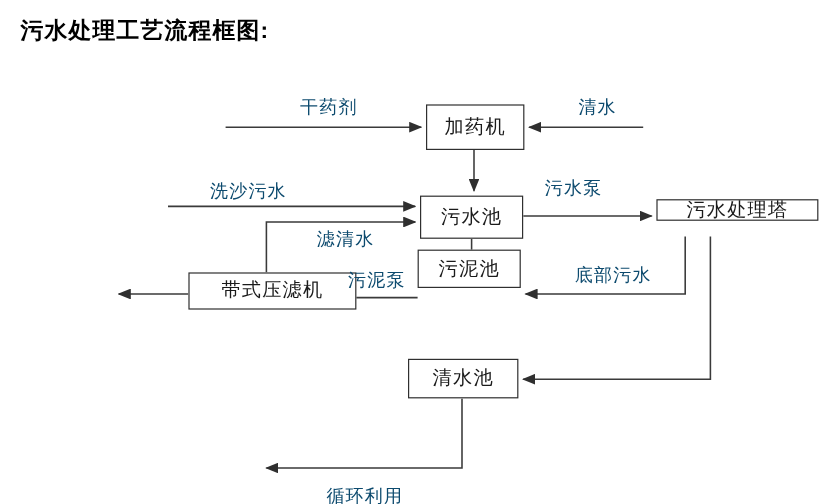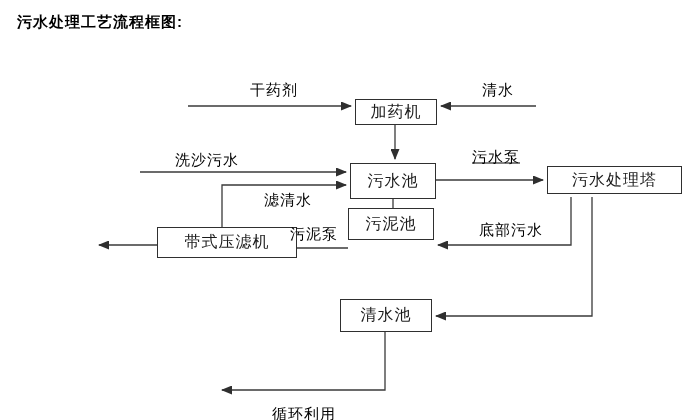--- a/index.html
+++ b/index.html
@@ -9,21 +9,21 @@
     height: 420px;
     background: #ffffff;
     font-family: "Liberation Sans", "DejaVu Sans", sans-serif;
     color: #111111;
     overflow: hidden;
   }
   .title {
     position: absolute;
     left: 17px;
     top: 13px;
-    font-size: 15px;
+    font-size: 19px;
     font-weight: bold;
     letter-spacing: 1px;
     color: #000000;
     white-space: nowrap;
   }
   .node {
     position: absolute;
     box-sizing: border-box;
     border: 1.4px solid #2f2f2f;
     background: #ffffff;
@@ -33,46 +33,46 @@
     font-size: 16px;
     letter-spacing: 1px;
     color: #1a1a1a;
     white-space: nowrap;
   }
   .lbl {
     position: absolute;
     transform: translate(-50%, -50%);
     font-size: 15px;
     letter-spacing: 1px;
-    color: #000000;
+    color: #0c4a6e;
     white-space: nowrap;
     background: transparent;
   }
   svg.wires {
     position: absolute;
     left: 0; top: 0;
     width: 700px; height: 420px;
   }
   svg.wires polyline, svg.wires line {
     fill: none;
     stroke: #3a3a3a;
     stroke-width: 1.3;
   }
   
-  #n-dosing   { left: 355px; top:  99px; width:  82px; height: 26px; }
+  #n-dosing   { left: 355px; top:  87px; width:  82px; height: 38px; }
   #n-sewage   { left: 350px; top: 163px; width:  86px; height: 36px; }
-  #n-tower    { left: 547px; top: 166px; width: 135px; height: 28px; text-align: right; }
+  #n-tower    { left: 547px; top: 166px; width: 135px; height: 18px; text-align: right; }
   #n-sludge   { left: 348px; top: 208px; width:  86px; height: 32px; }
   #n-press    { left: 157px; top: 227px; width: 140px; height: 31px; }
   #n-clean    { left: 340px; top: 299px; width:  92px; height: 33px; justify-content: center; }
   
   #l-dry      { left: 274px; top:  90px; }
   #l-cw       { left: 498px; top:  90px; }
   #l-sand     { left: 207px; top: 160px; }
-  #l-spump    { left: 496px; top: 157px; text-decoration: underline; }
+  #l-spump    { left: 478px; top: 157px; }
   #l-filt     { left: 288px; top: 200px; text-align: center; }
   #l-slpump   { left: 314px; top: 234px; }
   #l-bottom   { left: 511px; top: 230px; }
   #l-mud      { left:  49px; top: 232px; }
   #l-recycle  { left: 304px; top: 375px; margin-top: 39px; }
 </style>
 </head>
 <body>
 
 <div id="canvas">

